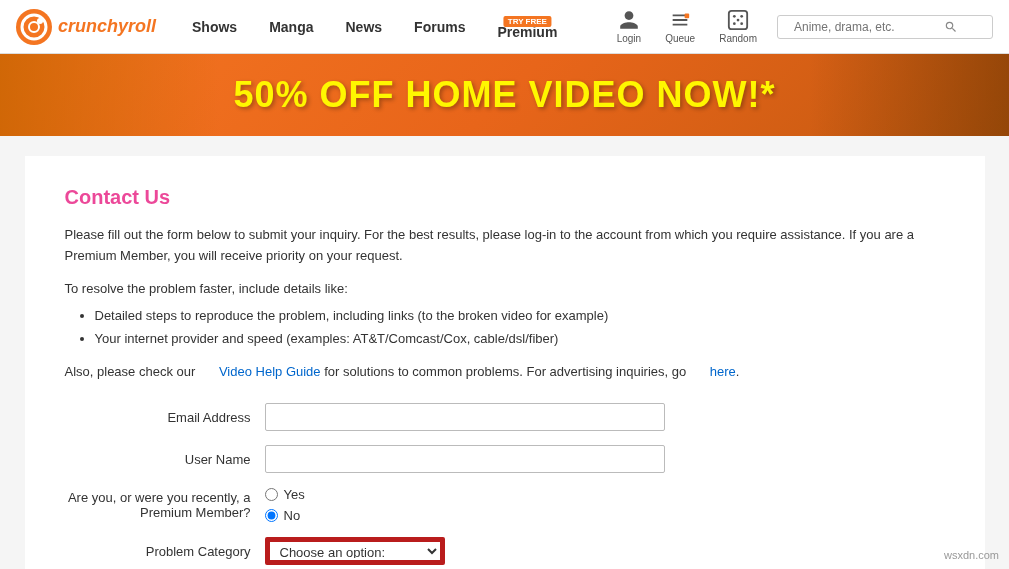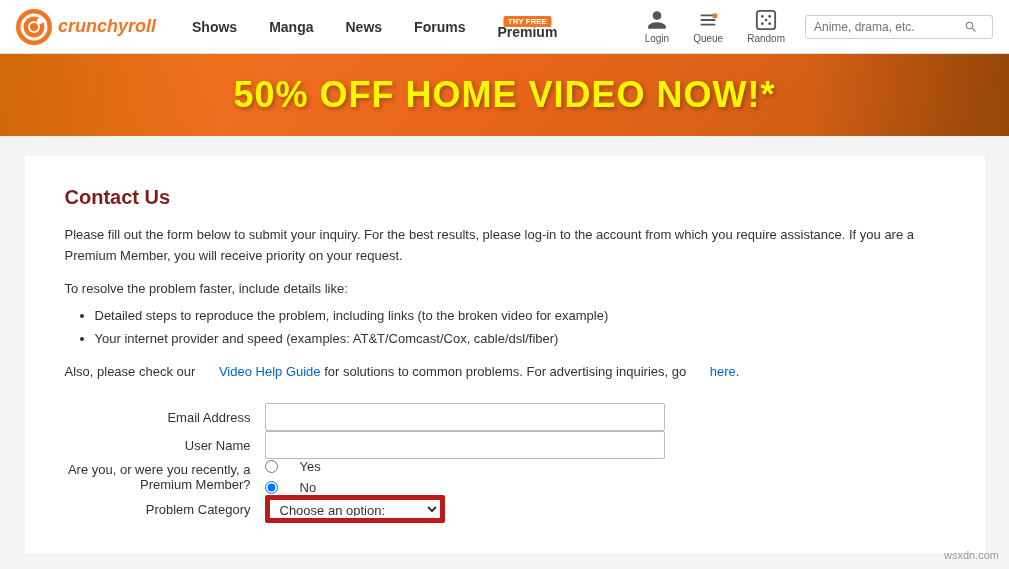--- a/index.html
+++ b/index.html
@@ -95,22 +95,22 @@
       height: 22px;
       fill: #555;
     }
 
     .search-box {
       display: flex;
       align-items: center;
       border: 1px solid #ccc;
       border-radius: 3px;
       background: #fff;
-      padding: 4px 8px;
-      width: 188px;
+      padding: 4px 16px;
+      width: 216px;
       margin-left: 6px;
     }
 
     .search-box input {
       border: none;
       outline: none;
       font-size: 12px;
       color: #999;
       width: 150px;
       background: transparent;
@@ -152,21 +152,21 @@
     #main {
       background: #fff;
       max-width: 960px;
       margin: 20px auto;
       padding: 30px 40px;
     }
 
     h1.page-title {
       font-size: 20px;
       font-weight: bold;
-      color: #7f1d1d;
+      color: #ec4899;
       margin-bottom: 16px;
     }
 
     .intro-text {
       font-size: 13px;
       color: #333;
       line-height: 1.6;
       margin-bottom: 14px;
     }
 
@@ -196,20 +196,21 @@
     .also-text a {
       color: #0066cc;
       text-decoration: none;
       margin-left: 20px;
     }
 
     
     .form-row {
       display: flex;
       align-items: center;
+      margin-bottom: 14px;
     }
 
     .form-label {
       width: 200px;
       text-align: right;
       padding-right: 14px;
       font-size: 13px;
       color: #333;
     }
 
@@ -226,21 +227,21 @@
 
     .radio-group {
       display: flex;
       flex-direction: column;
       gap: 6px;
     }
 
     .radio-row {
       display: flex;
       align-items: center;
-      gap: 22px;
+      gap: 6px;
       font-size: 13px;
     }
 
     .form-select {
       height: 28px;
       border: 5px solid #b91c1c;
       border-radius: 2px;
       padding: 2px 6px;
       font-size: 13px;
       color: #333;

